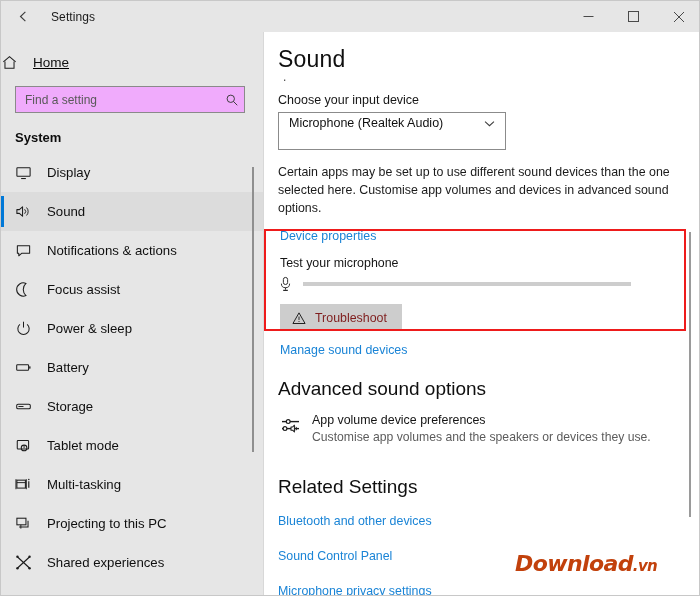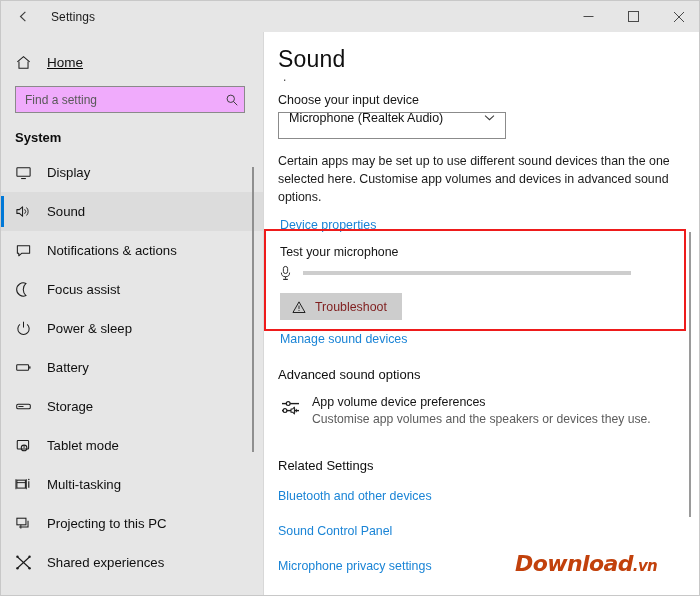--- a/index.html
+++ b/index.html
@@ -46,21 +46,21 @@
   .win-btn svg { display: block; }
 
   
   .sidebar {
     position: absolute; top: 31px; left: 0;
     width: 262px; height: 565px;
     background: #e6e6e6;
   }
   .home-row {
     display: flex; align-items: center;
-    height: 36px; margin-top: 12px; padding-left: 14px; text-decoration: underline;
+    height: 36px; margin-top: 12px;  text-decoration: underline;
   }
   .home-row .ic { width: 30px; display: flex; align-items: center; color: #1f1f1f; }
   .home-row .lbl { font-size: 13.5px; color: #101010; margin-left: 2px; }
 
   .search-wrap { padding: 6px 18px 0 14px; }
   .search-box {
     position: relative;
     height: 27px;
     background: #f0abfc;
     border: 1px solid #8a8a8a;
@@ -126,21 +126,21 @@
     font-size: 12px; color: #4a4a4a; padding-left: 19px;
     line-height: 8px; height: 12px;
   }
 
   .sec-label {
     font-size: 12.5px; color: #161616;
     padding: 8px 0 5px 14px;
   }
   .combo-wrap { padding-left: 14px; }
   .combo {
-    width: 228px; height: 27px;
+    width: 228px; height: 38px;
     background: #ffffff; border: 1px solid #8b8b8b;
     display: flex; align-items: center; justify-content: space-between;
     padding: 0 9px 16px 10px;
   }
   .combo .val { font-size: 12.5px; color: #101010; }
   .combo .chev { color: #3c3c3c; display: flex; align-items: center; }
 
   .para {
     font-size: 12.4px; line-height: 18px; color: #1b1b1b;
     padding: 13px 28px 0 14px;
@@ -168,21 +168,21 @@
   .btn {
     display: inline-flex; align-items: center;
     height: 27px; background: #cdcdcd;
     border: 1px solid #cdcdcd;
     padding: 0 14px 0 11px;
   }
   .btn .ic { display: flex; align-items: center; color: #1e1e1e; margin-right: 9px; }
   .btn .lbl { font-size: 12.4px; color: #7f1d1d; }
 
   .h2 {
-    font-size: 13px; color: #0f0f0f;
+    font-size: 19px; color: #0f0f0f;
     padding: 20px 8px 0 14px; font-weight: normal;
   }
   .opt-row { display: flex; padding: 13px 20px 0 16px; }
   .opt-ic { width: 32px; color: #1c1c1c; padding-top: 2px; }
   .opt-txt .t1 { font-size: 12.4px; color: #141414; }
   .opt-txt .t2 { font-size: 12.2px; color: #5c5c5c; padding-top: 3px; }
 
   .rel-link { padding: 13px 0 0 14px; }
 
   

